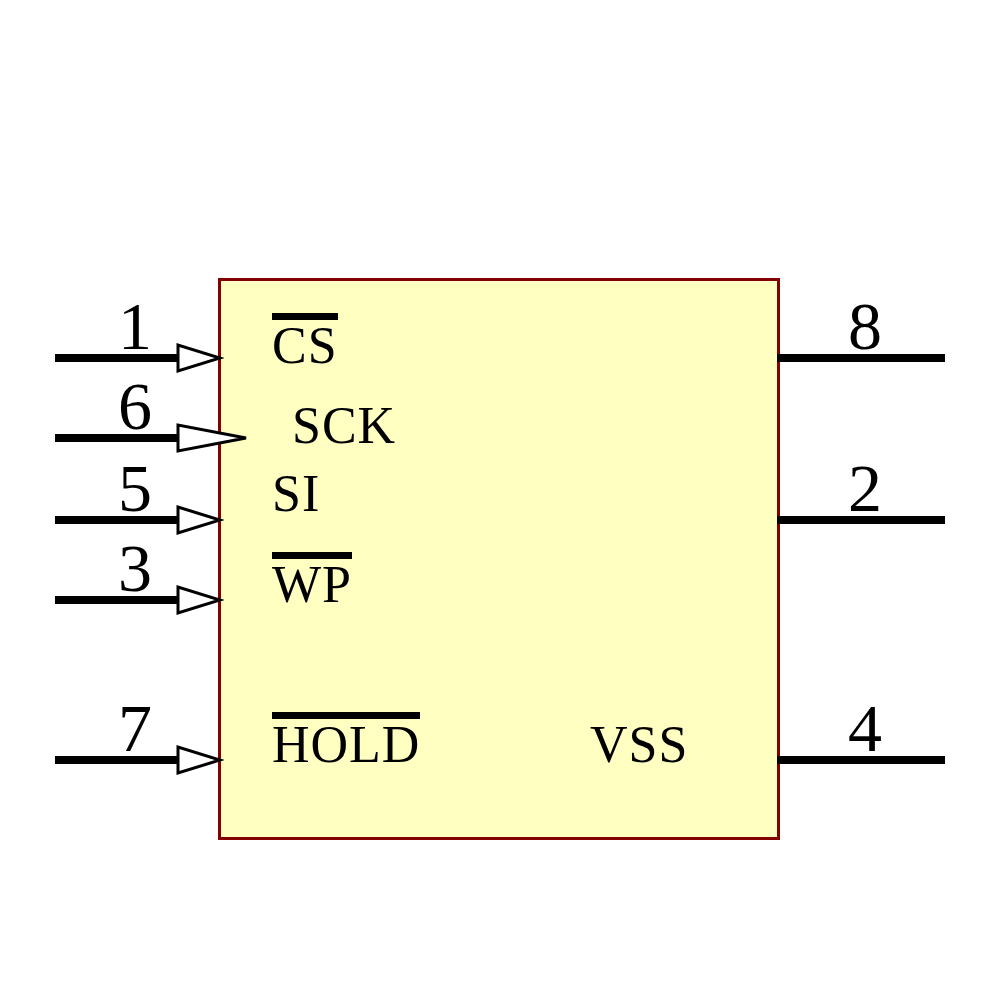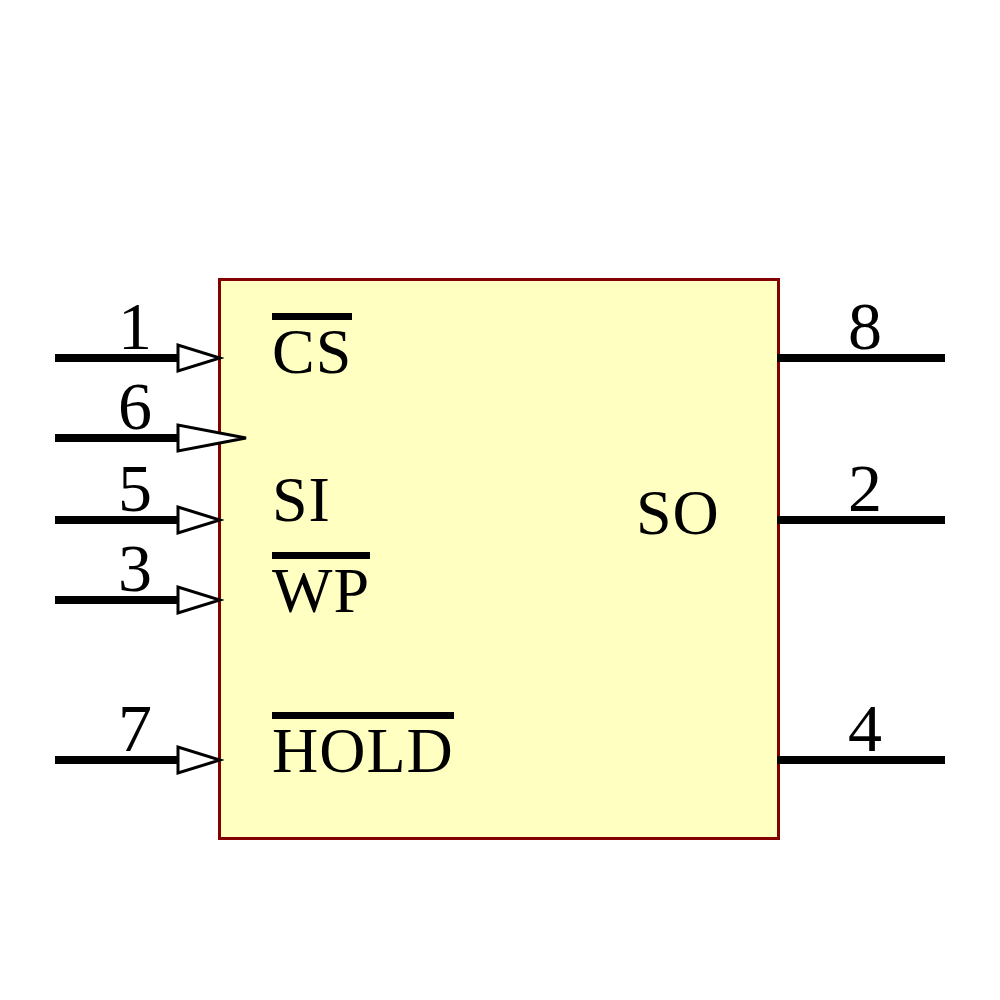--- a/index.html
+++ b/index.html
@@ -25,21 +25,21 @@
   }
   .pin-num{
     position:absolute;
     width:70px;
     text-align:center;
     font-size:68px;
     line-height:1;
   }
   .lbl{
     position:absolute;
-    font-size:64px;
+    font-size:52px;
     line-height:1;
     letter-spacing:1px;
     white-space:nowrap;
   }
   .overline-span{
     display:inline-block;
     border-top:7px solid #000;
     padding-top:0;
   }
   .arrow{
@@ -85,23 +85,24 @@
   <div class="pin-num" style="left:100px;top:534px">3</div>
   <div class="pin-num" style="left:100px;top:694px">7</div>
 
   <div class="pin-num" style="left:830px;top:292px">8</div>
   <div class="pin-num" style="left:830px;top:454px">2</div>
   <div class="pin-num" style="left:830px;top:694px">4</div>
 
   <div class="lbl" style="left:272px;top:313px">
     <span class="overline-span">CS</span>
   </div>
+  <div class="lbl" style="left:292px;top:400px">SCK</div>
   <div class="lbl" style="left:272px;top:468px">SI</div>
   <div class="lbl" style="left:272px;top:712px">
     <span class="overline-span">HOLD</span>
   </div>
   <div class="lbl" style="left:272px;top:552px">
     <span class="overline-span">WP</span>
   </div>
 
-  <div class="lbl" style="left:636px;top:481px">SO</div>
+  <div class="lbl" style="left:590px;top:719px">VSS</div>
 
 </div>
 
 </body></html>

